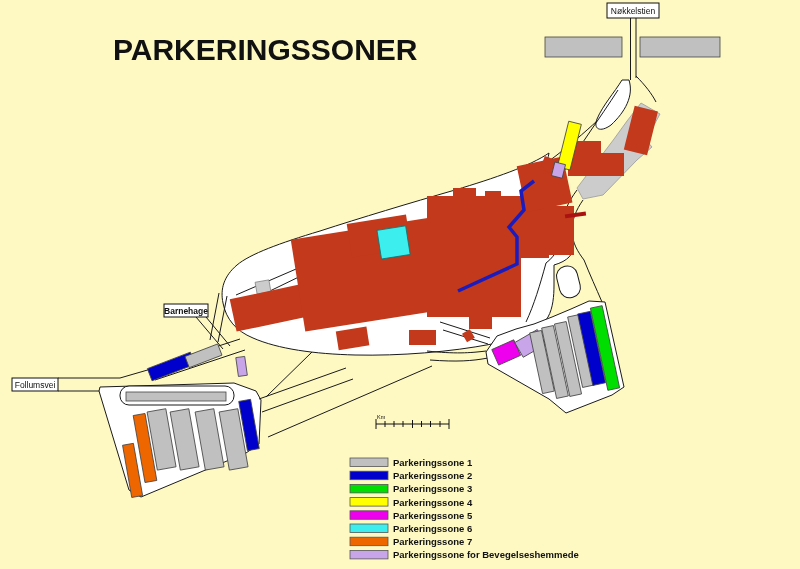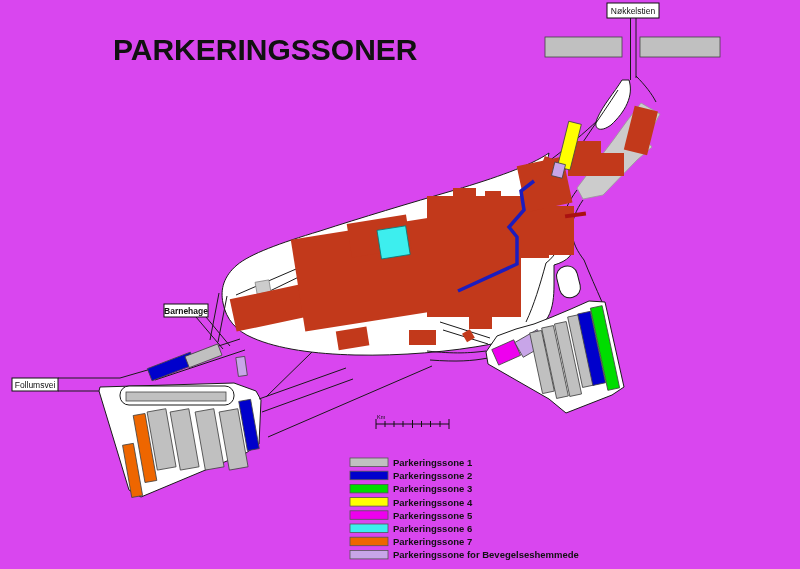--- a/index.html
+++ b/index.html
@@ -1,16 +1,16 @@
 <!DOCTYPE html>
 <html><head>
 <meta charset="utf-8">
 <style>
   html,body{margin:0;padding:0;background:#ffffff;}
-  .stage{position:relative;width:800px;height:569px;background:#d946ef;overflow:hidden;
+  .stage{position:relative;width:800px;height:569px;background:#fef9c3;overflow:hidden;
          font-family:"Liberation Sans",sans-serif;}
   svg{display:block;}
   .map-title{font-family:"Liberation Sans",sans-serif;font-size:30px;font-weight:bold;fill:#111;}
   .place-label{font-family:"Liberation Sans",sans-serif;font-size:8.5px;fill:#111;}
   .place-label-bold{font-family:"Liberation Sans",sans-serif;font-size:8.5px;font-weight:bold;fill:#111;}
   .legend-label{font-family:"Liberation Sans",sans-serif;font-size:9.5px;font-weight:bold;fill:#111;}
   .scale-label{font-family:"Liberation Sans",sans-serif;font-size:5.5px;fill:#111;}
 </style>
 </head>
 <body>

